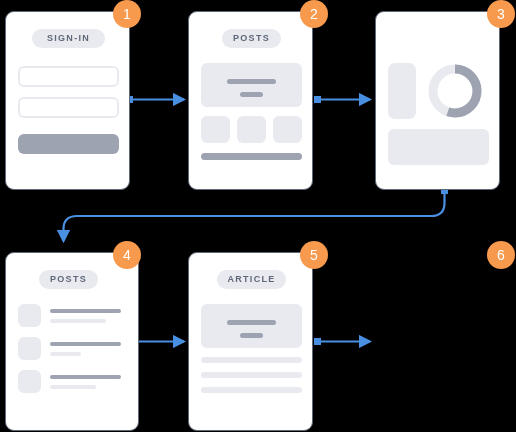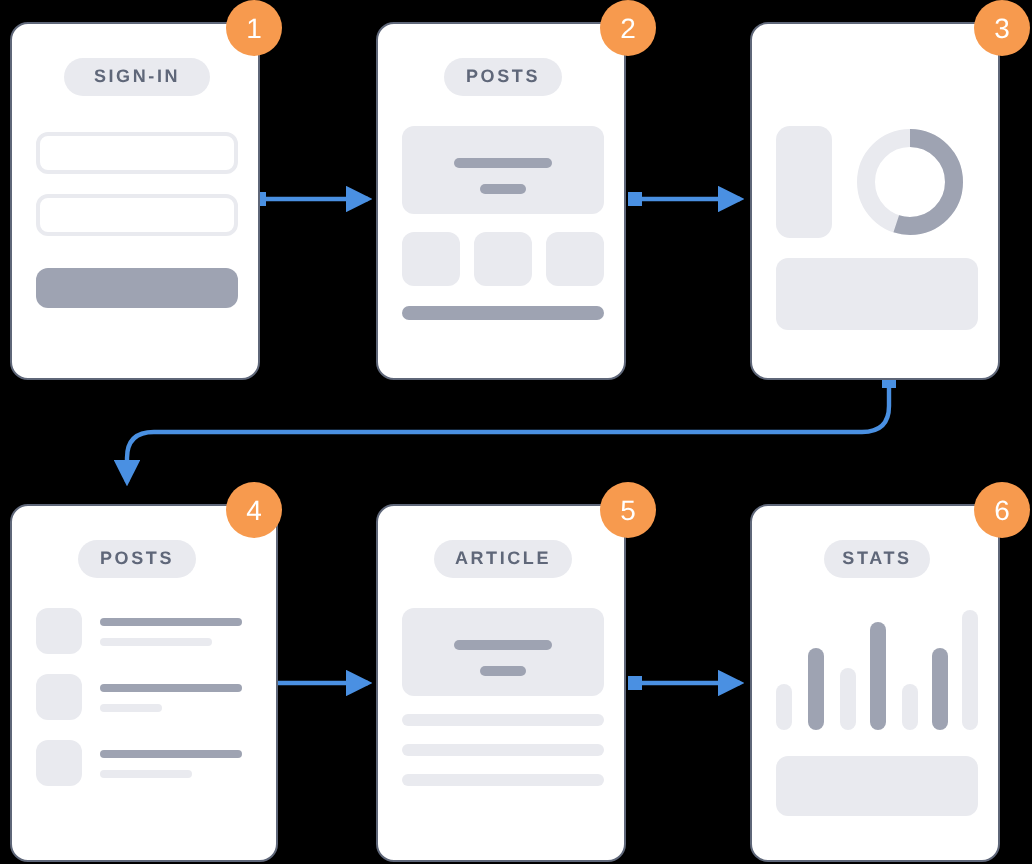--- a/index.html
+++ b/index.html
@@ -156,30 +156,15 @@
     <div class="shape lightblock" style="left:12px; top:51px; width:101px; height:44px; border-radius:6px;">
       <div class="shape graybar" style="left:26px; top:16px; width:49px; height:5px; border-radius:3px;"></div>
       <div class="shape graybar" style="left:39px; top:29px; width:23px; height:5px; border-radius:3px;"></div>
     </div>
     <div class="shape lightbar" style="left:12px; top:104px; width:101px; height:6px; border-radius:3px;"></div>
     <div class="shape lightbar" style="left:12px; top:119px; width:101px; height:6px; border-radius:3px;"></div>
     <div class="shape lightbar" style="left:12px; top:134px; width:101px; height:6px; border-radius:3px;"></div>
   </div>
   <div class="badge" style="left:300px; top:241px;">5</div>
 
-  <div class="card" style="left:375px; top:252px; width:125px; height:179px;">
-    <div class="pill" style="left:36px; top:17px; width:53px;">STATS</div>
-
-    <div style="position:absolute; left:12px; top:50px; width:101px; height:62px;">
-      <div class="shape" style="left:0px; bottom:0px; top:auto; width:8px; height:23px; background:#e9eaef; border-radius:4px;"></div>
-      <div class="shape" style="left:16px; bottom:0px; top:auto; width:8px; height:41px; background:#9ea3b2; border-radius:4px;"></div>
-      <div class="shape" style="left:32px; bottom:0px; top:auto; width:8px; height:31px; background:#e9eaef; border-radius:4px;"></div>
-      <div class="shape" style="left:47px; bottom:0px; top:auto; width:8px; height:54px; background:#9ea3b2; border-radius:4px;"></div>
-      <div class="shape" style="left:63px; bottom:0px; top:auto; width:8px; height:23px; background:#e9eaef; border-radius:4px;"></div>
-      <div class="shape" style="left:78px; bottom:0px; top:auto; width:8px; height:41px; background:#9ea3b2; border-radius:4px;"></div>
-      <div class="shape" style="left:93px; bottom:0px; top:auto; width:8px; height:60px; background:#e9eaef; border-radius:4px;"></div>
-    </div>
-
-    <div class="shape lightblock" style="left:12px; top:125px; width:101px; height:30px; border-radius:6px;"></div>
-  </div>
   <div class="badge" style="left:487px; top:241px;">6</div>
 
 </div>
 
 </body></html>

